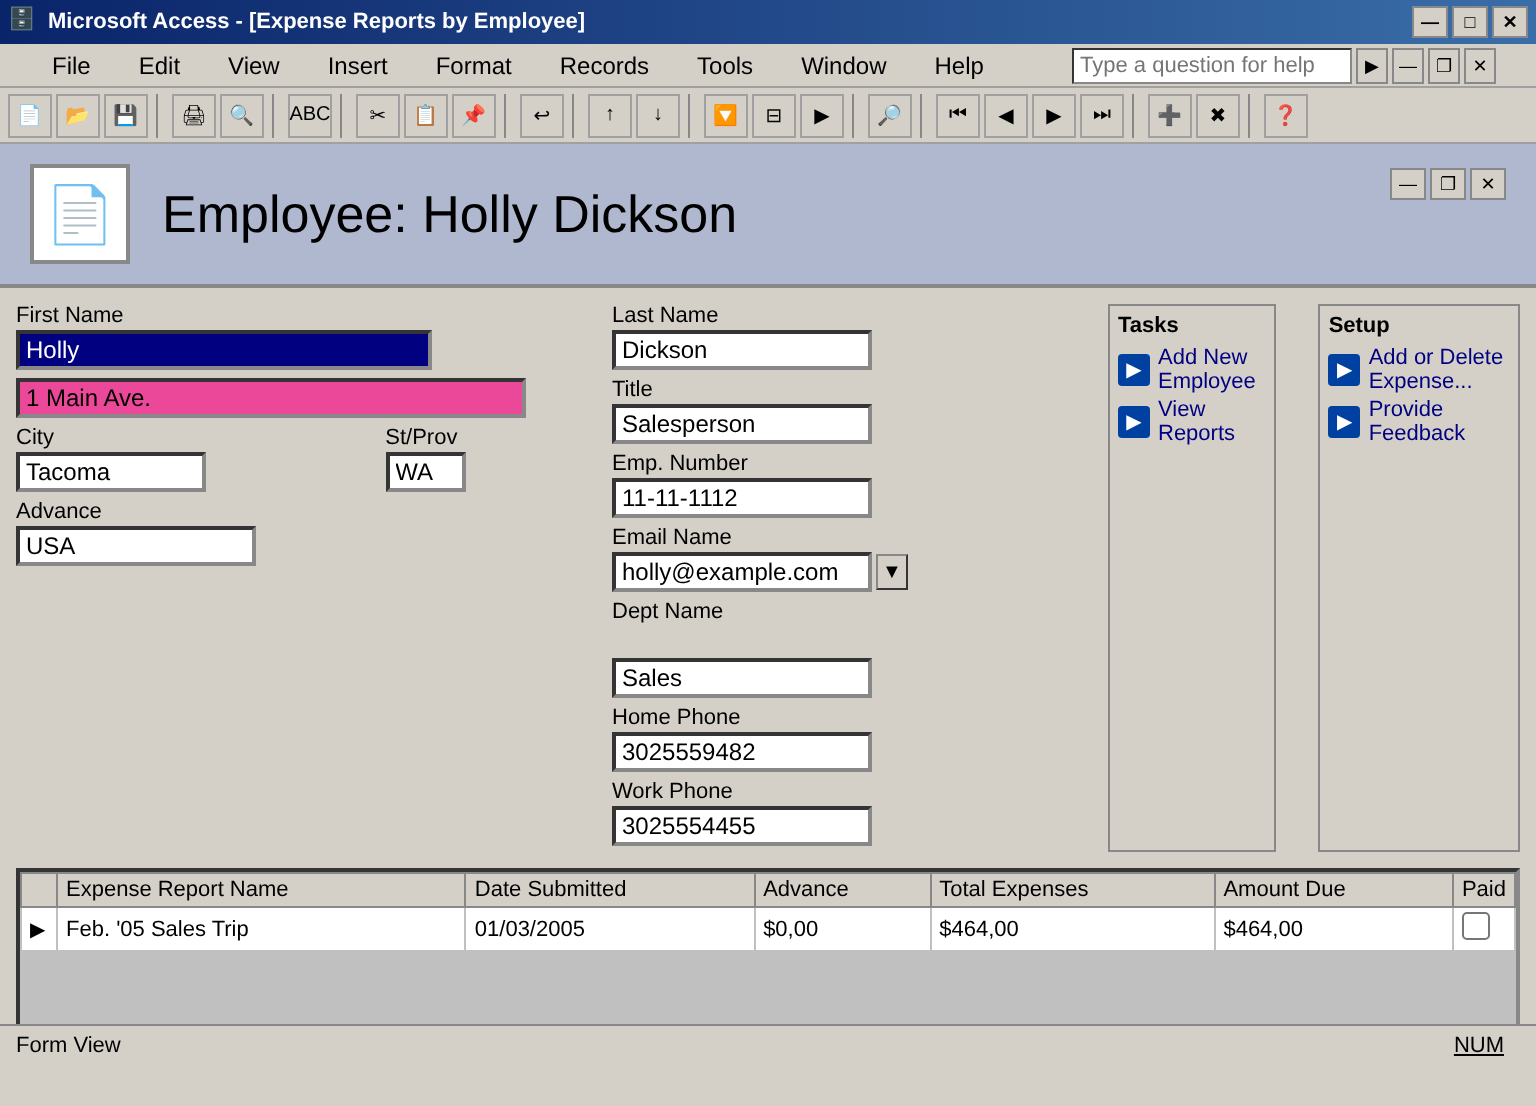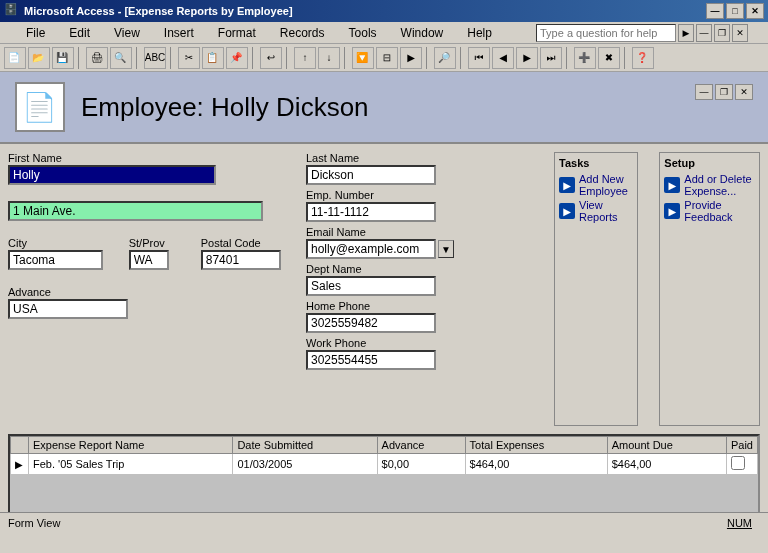--- a/index.html
+++ b/index.html
@@ -94,21 +94,21 @@
       padding: 8px;
       gap: 8px;
       height: 290px;
     }
 
     
     .left-col {
       flex: 0 0 290px;
       display: flex;
       flex-direction: column;
-      gap: 16px;
+      gap: 4px;
     }
 
     
     .mid-col {
       flex: 0 0 240px;
       display: flex;
       flex-direction: column;
       gap: 4px;
     }
 
@@ -135,21 +135,21 @@
     }
     .field-input.highlighted {
       background: #000080;
       color: white;
     }
 
     .address-input {
       height: 20px;
       width: 255px;
       border: 2px inset #888;
-      background: #86efac;
+      background: #ec4899;
       padding: 1px 3px;
       font-size: 12px;
     }
 
     .row-3col {
       display: flex;
       gap: 4px;
     }
 
     
@@ -359,50 +359,50 @@
           </div>
           <div class="row-3col">
             <div style="flex:1.2">
               <div class="field-label">City</div>
               <input class="field-input" type="text" style="width: 95px;" value="Tacoma">
             </div>
             <div style="flex:0.7">
               <div class="field-label">St/Prov</div>
               <input class="field-input" type="text" style="width: 40px;" value="WA">
             </div>
-            <div style="flex:1">
-              <div class="field-label">Postal Code</div>
-              <input class="field-input" type="text" style="width: 80px;" value="87401">
-            </div>
           </div>
           <div>
             <div class="field-label">Advance</div>
             <input class="field-input" type="text" style="width: 120px;" value="USA">
           </div>
         </div>
 
         <div class="mid-col">
           <div>
             <div class="field-label">Last Name</div>
             <input class="field-input" type="text" style="width: 130px;" value="Dickson">
+          </div>
+          <div>
+            <div class="field-label">Title</div>
+            <input class="field-input" type="text" style="width: 130px;" value="Salesperson">
           </div>
           <div>
             <div class="field-label">Emp. Number</div>
             <input class="field-input" type="text" style="width: 130px;" value="11-11-1112">
           </div>
           <div>
             <div class="field-label">Email Name</div>
             <div style="display:flex;gap:2px;align-items:center;">
               <input class="field-input" type="text" style="width: 130px;" value="holly@example.com">
               <div style="width:16px;height:18px;background:#d4d0c8;border:1px outset #888;display:flex;align-items:center;justify-content:center;font-size:10px;cursor:pointer;">▼</div>
             </div>
           </div>
           <div>
             <div class="field-label">Dept Name</div>
-            <input class="field-input" type="text" style="width: 130px;" value="Sales">
+            <input class="field-input" type="text" style="width: 130px; margin-top: 16px;" value="Sales">
           </div>
           <div>
             <div class="field-label">Home Phone</div>
             <input class="field-input" type="text" style="width: 130px;" value="3025559482">
           </div>
           <div>
             <div class="field-label">Work Phone</div>
             <input class="field-input" type="text" style="width: 130px;" value="3025554455">
           </div>
         </div>

